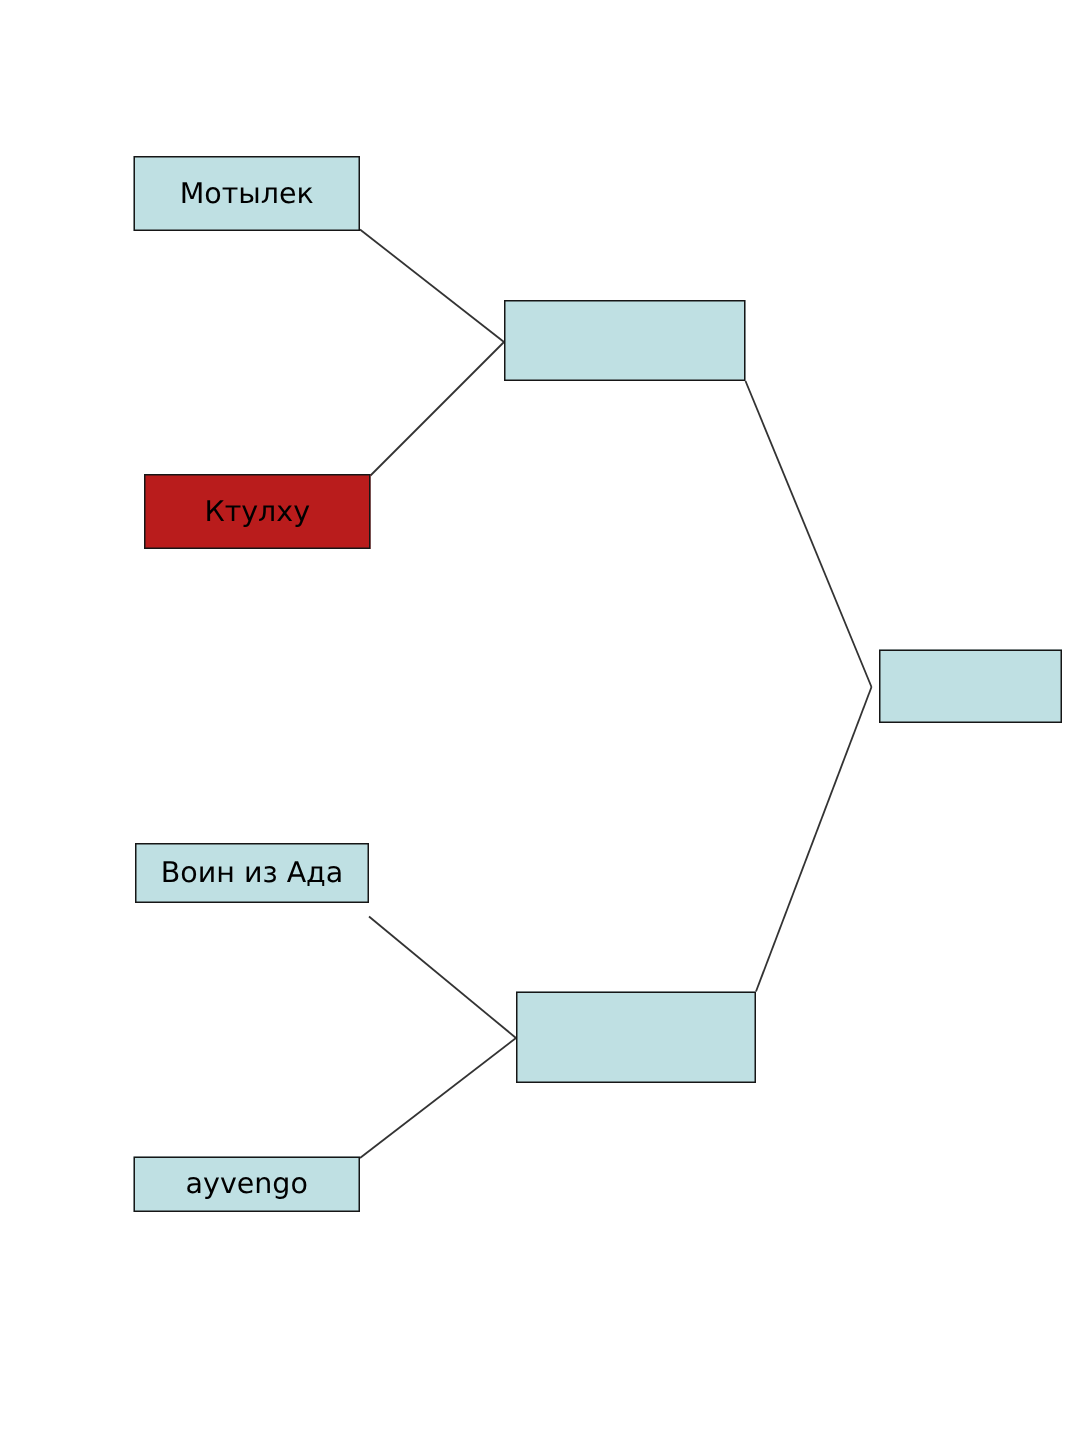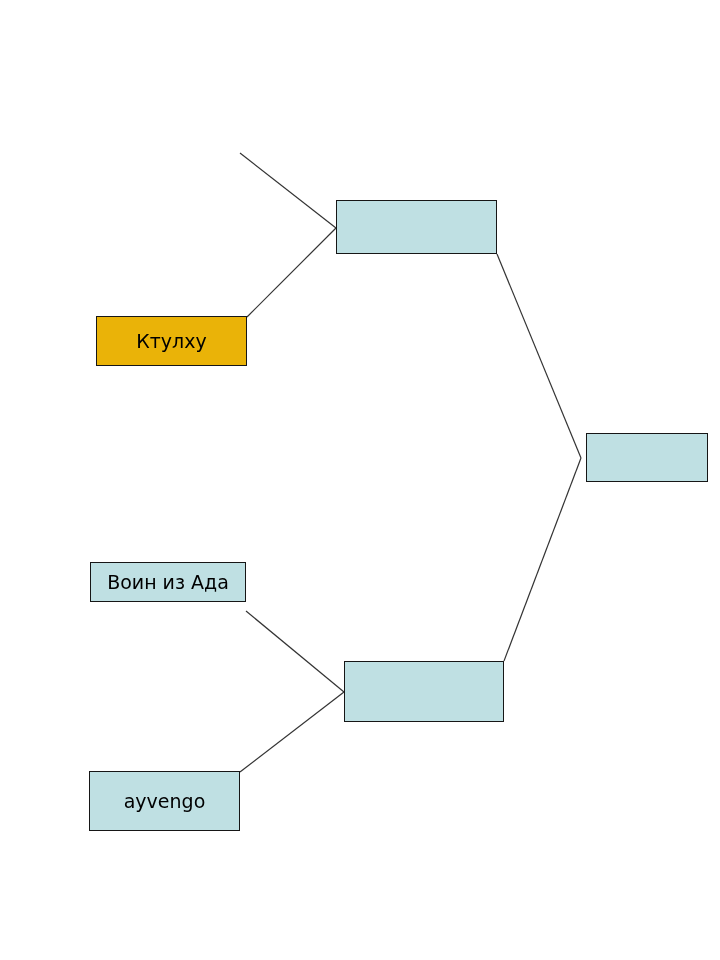--- a/index.html
+++ b/index.html
@@ -40,21 +40,21 @@
   .node-label {
     display: block;
   }
   .node.empty .node-label {
     min-height: 1px;
   }
   
   #node-motylek   { left: 89px;  top: 104px; width: 151px; height: 50px; }
   #node-ktulhu    { left: 96px;  top: 316px; width: 151px; height: 50px; }
   #node-voin      { left: 90px;  top: 562px; width: 156px; height: 40px; }
-  #node-ayvengo   { left: 89px;  top: 771px; width: 151px; height: 60px; }
+  #node-ayvengo   { left: 89px;  top: 771px; width: 151px; height: 37px; }
   
   #node-semifinal-top    { left: 336px; top: 200px; width: 161px; height: 54px; }
   #node-semifinal-bottom { left: 344px; top: 661px; width: 160px; height: 61px; }
   
   #node-final { left: 586px; top: 433px; width: 122px; height: 49px; }
 </style>
 </head>
 <body>
 
 <div id="bracket-canvas" style="background: rgb(255, 255, 255);">
@@ -63,22 +63,25 @@
     <g id="connector-group" stroke="#333333" stroke-width="1.2" fill="none">
         <line x1="240" y1="153" x2="336" y2="228"></line>
         <line x1="247" y1="317" x2="336" y2="228"></line>
         <line x1="246" y1="611" x2="344" y2="692"></line>
         <line x1="240" y1="772" x2="344" y2="692"></line>
         <line x1="497" y1="254" x2="581" y2="458"></line>
         <line x1="504" y1="661" x2="581" y2="458"></line>
       </g>
   </svg>
 
+  <div class="node" id="node-motylek" style="background: rgb(191, 224, 227); border-color: rgb(22, 22, 22);">
+    <span class="node-label">Мотылек</span>
+  </div>
 
-  <div class="node" id="node-ktulhu" style="background: #eab308; border-color: rgb(22, 22, 22);">
+  <div class="node" id="node-ktulhu" style="background: #b91c1c; border-color: rgb(22, 22, 22);">
     <span class="node-label">Ктулху</span>
   </div>
 
   <div class="node" id="node-voin" style="background: rgb(191, 224, 227); border-color: rgb(22, 22, 22);">
     <span class="node-label">Воин из Ада</span>
   </div>
 
   <div class="node" id="node-ayvengo" style="background: rgb(191, 224, 227); border-color: rgb(22, 22, 22);">
     <span class="node-label">ayvengo</span>
   </div>

